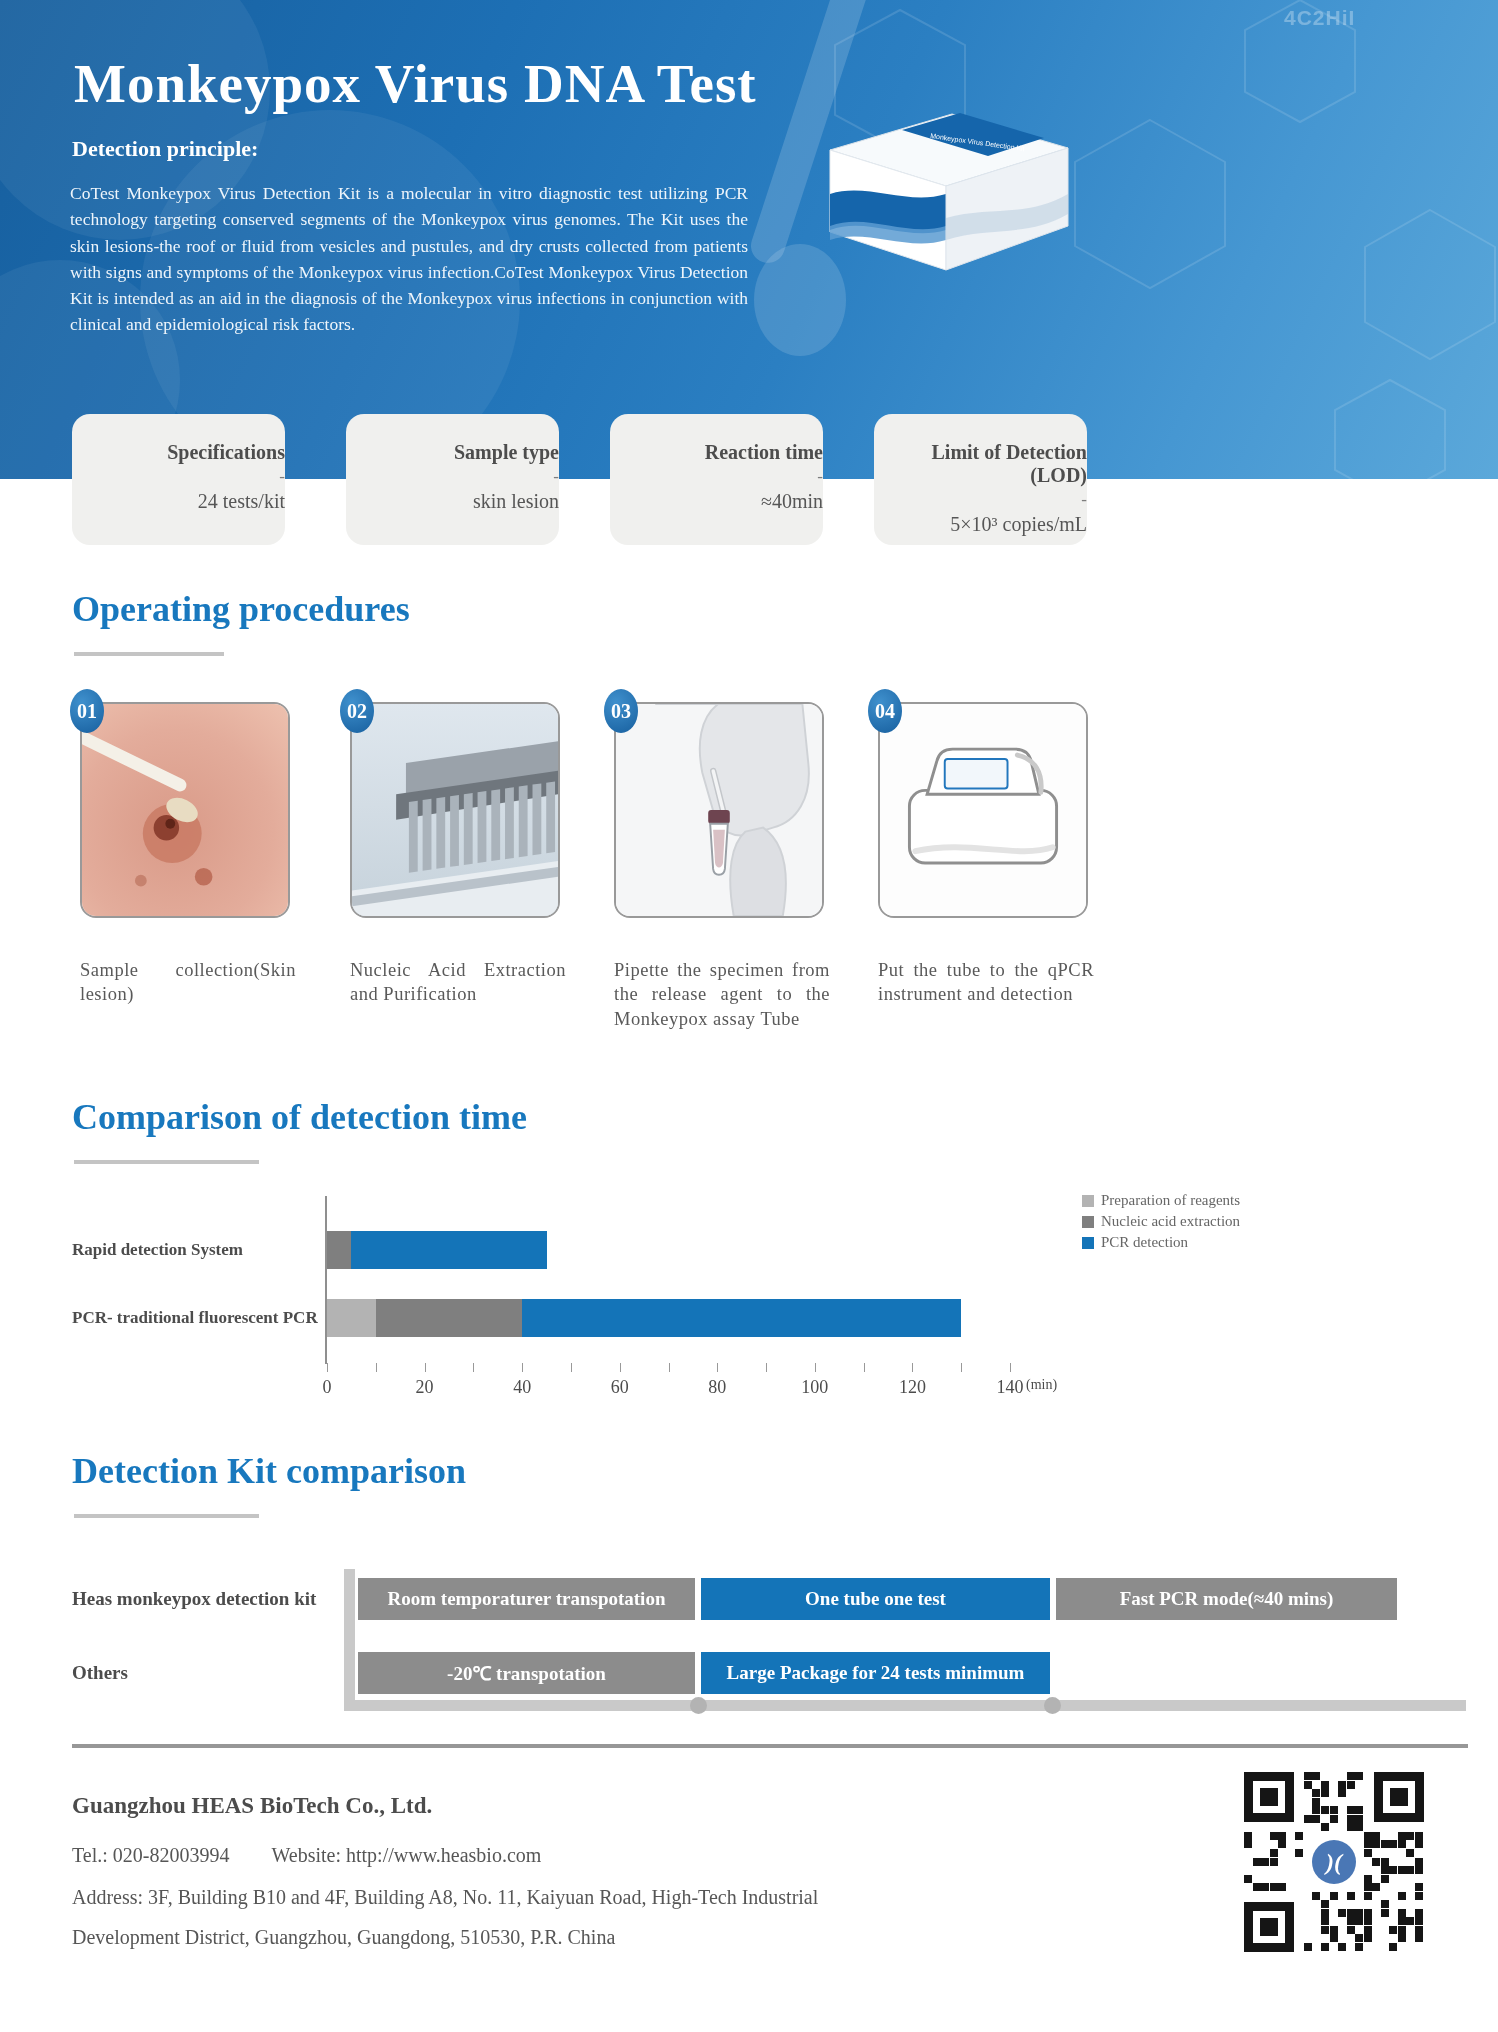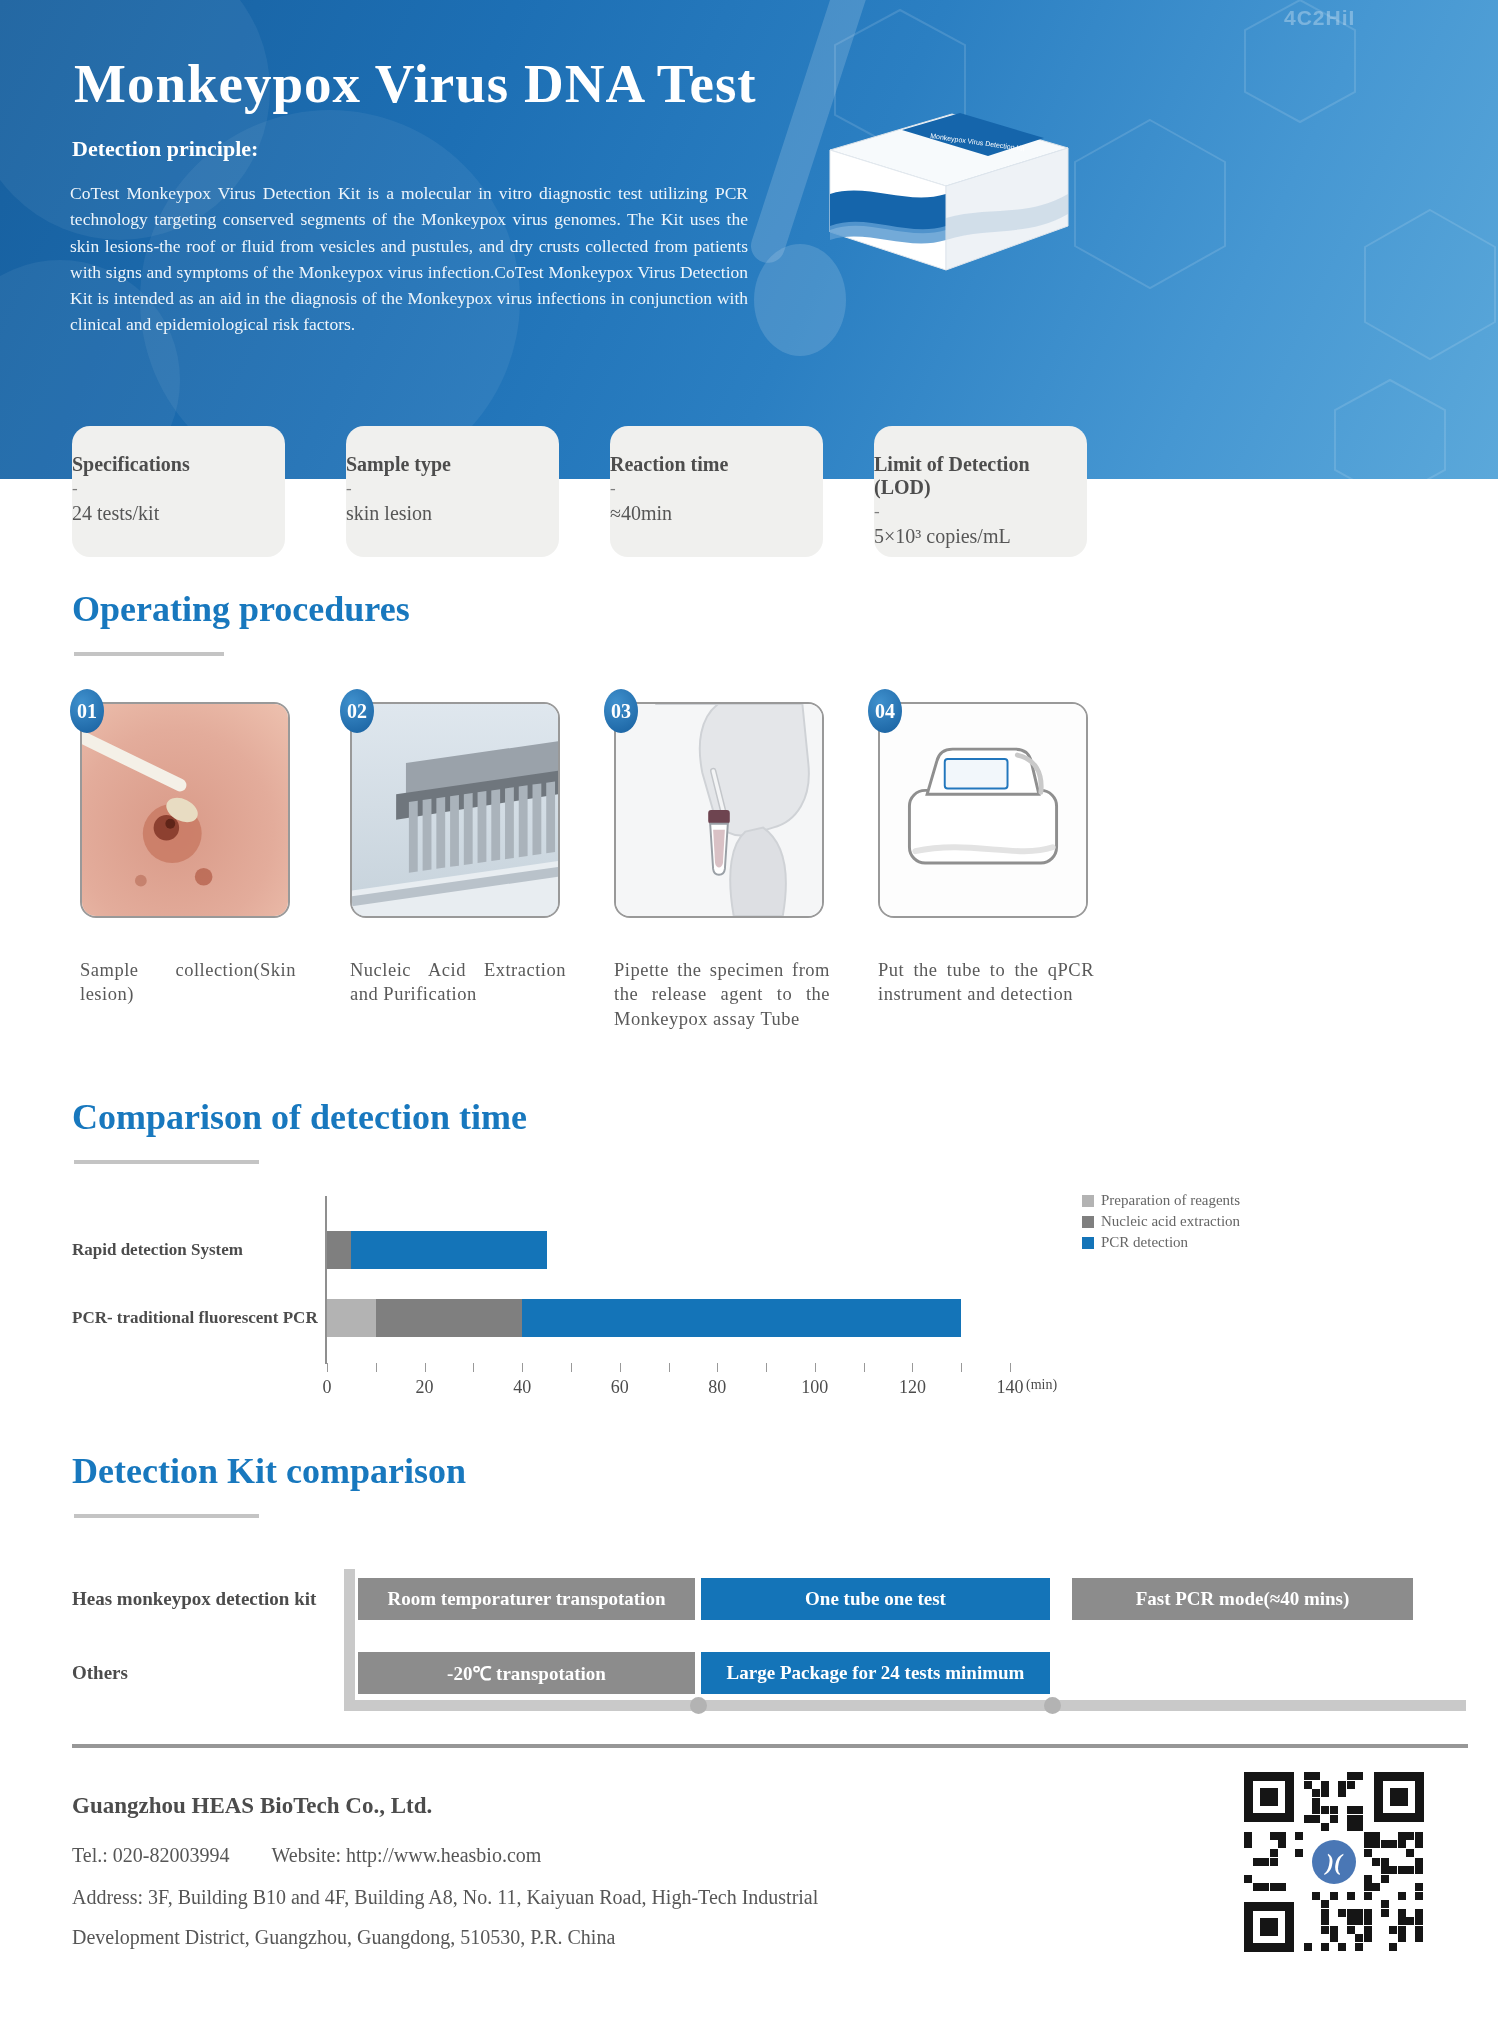--- a/index.html
+++ b/index.html
@@ -27,22 +27,22 @@
     position:absolute; left:72px; top:136px; color:#ffffff; font-size:22px; font-weight:bold;
   }
   .principle-text {
     position:absolute; left:70px; top:180px; width:678px; color:#eef5fb;
     font-size:17.5px; line-height:1.5; text-align:justify;
   }
   .product-box { position:absolute; left:812px; top:98px; width:268px; height:176px; }
 
   
   .spec-card {
-    position:absolute; top:426px; width:213px; height:131px; background:#f0f0ee;
-    border-radius:18px; text-align:left; padding-top:27px;
+    position:absolute; top:414px; width:213px; height:131px; background:#f0f0ee;
+    border-radius:18px; text-align:right; padding-top:27px;
   }
   .spec-card .card-title { font-size:20px; font-weight:bold; color:#4d4d4d; }
   .spec-card .card-dash  { font-size:17px; color:#7d7d7d; margin-top:3px; }
   .spec-card .card-value { font-size:20px; color:#565656; margin-top:3px; }
 
   
   .section-heading {
     position:absolute; left:72px; color:#1878be; font-size:36px; font-weight:bold; white-space:nowrap;
   }
   .section-underline { position:absolute; left:74px; height:4px; background:#c4c4c4; }
@@ -329,21 +329,21 @@
   <div class="axis-unit">(min)</div>
 
   <div class="section-heading" style="top:1450px">Detection Kit comparison</div>
   <div class="section-underline" style="top:1514px;width:185px"></div>
 
   <div class="kit-vbar"></div>
 
   <div class="kit-row-label" style="top:1578px">Heas monkeypox detection kit</div>
   <div class="kit-cell" style="top: 1578px; left: 358px; width: 337px; background: rgb(140, 140, 140);">Room temporaturer transpotation</div>
   <div class="kit-cell" style="top: 1578px; left: 701px; width: 349px; background: rgb(20, 116, 184);">One tube one test</div>
-  <div class="kit-cell" style="top: 1578px; left: 1056px; width: 341px; background: rgb(140, 140, 140); margin-left: 16px;">Fast PCR mode(≈40 mins)</div>
+  <div class="kit-cell" style="top: 1578px; left: 1056px; width: 341px; background: rgb(140, 140, 140);">Fast PCR mode(≈40 mins)</div>
 
   <div class="kit-row-label" style="top:1652px">Others</div>
   <div class="kit-cell" style="top: 1652px; left: 358px; width: 337px; background: rgb(140, 140, 140);">-20℃ transpotation</div>
   <div class="kit-cell" style="top: 1652px; left: 701px; width: 349px; background: rgb(20, 116, 184);">Large Package for 24 tests minimum</div>
 
   <div class="kit-hbar"></div>
   <div class="kit-dot" style="left:690px"></div>
   <div class="kit-dot" style="left:1044px"></div>
 
   <div class="footer-divider"></div>

